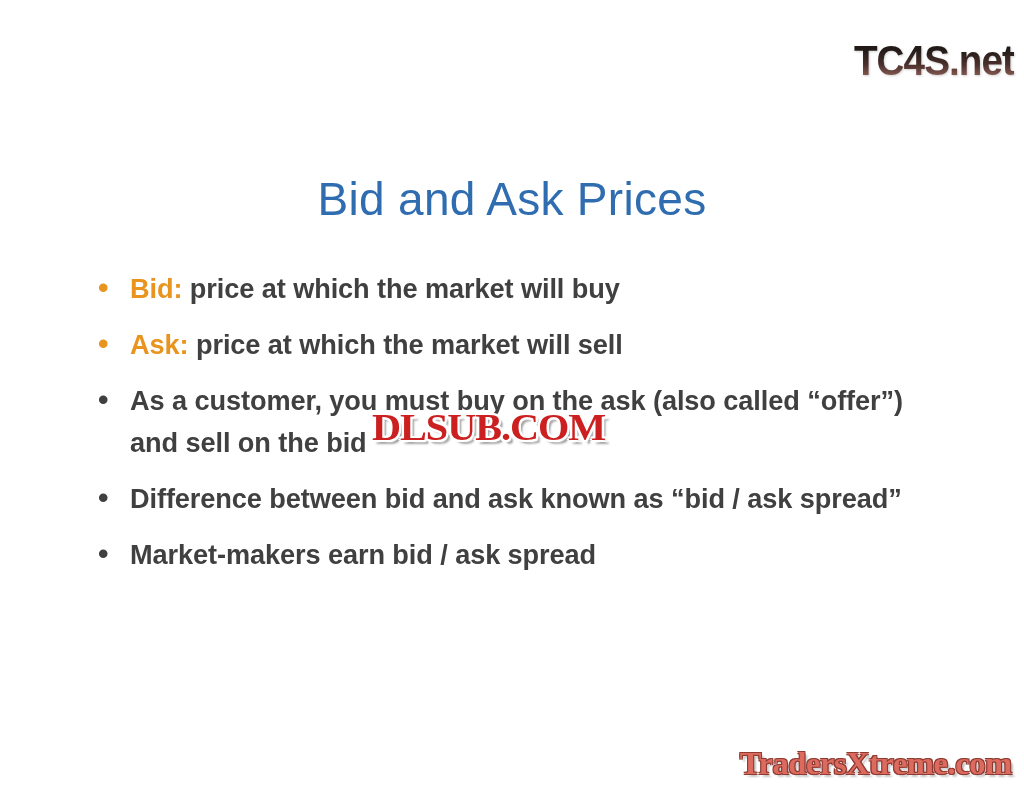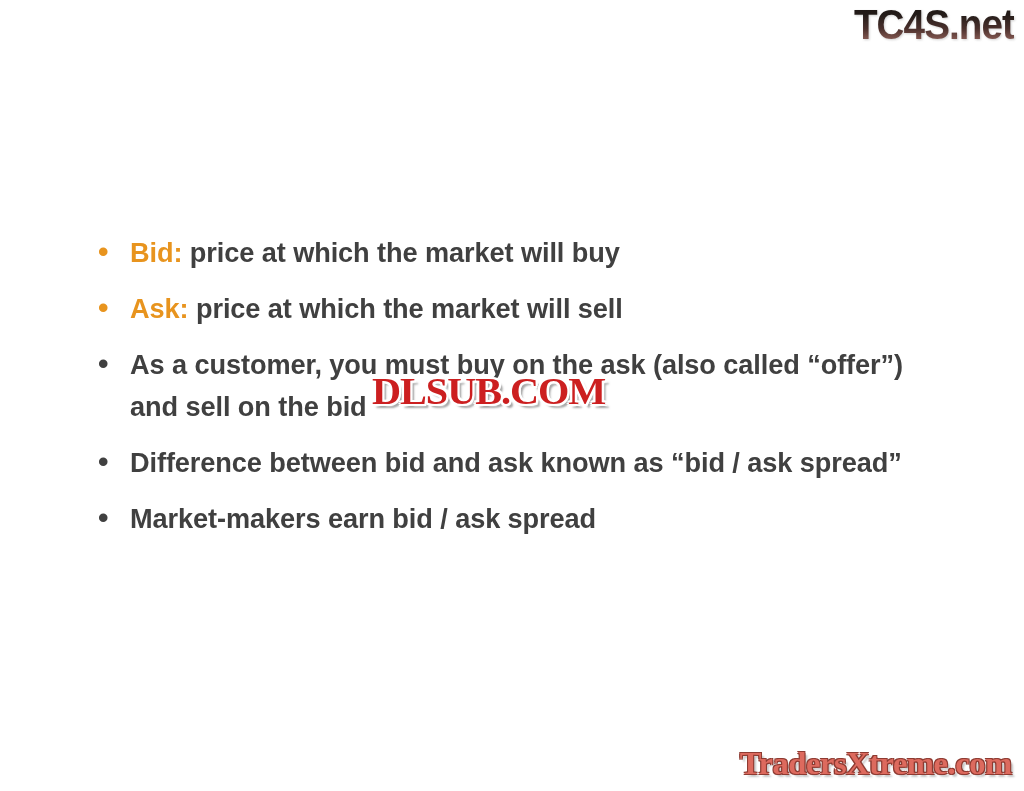--- a/index.html
+++ b/index.html
@@ -13,20 +13,21 @@
     position: relative;
     overflow: hidden;
     font-family: "Liberation Sans", sans-serif;
     -webkit-font-smoothing: antialiased;
   }
 
   .slide {
     position: absolute;
     inset: 0;
     background: #ffffff;
+    margin-top: 36px;
   }
 
   
   .tc4s-watermark {
     position: absolute;
     top: 2px;
     right: 10px;
     font-family: "Liberation Sans", sans-serif;
     font-weight: bold;
     font-size: 42px;
@@ -153,20 +154,21 @@
     user-select: none;
   }
 </style>
 </head>
 <body>
 
 <div class="slide">
 
   <div class="tc4s-watermark">TC4S.net</div>
 
+  <div class="slide-title">Bid and Ask Prices</div>
 
   <div class="bullet-list">
 
     <div class="bullet-item">
       <span class="bullet-marker accent">•</span>
       <span class="bullet-text"><span class="lead">Bid:</span><span> price at which the market will buy</span></span>
     </div>
 
     <div class="bullet-item">
       <span class="bullet-marker accent">•</span>

